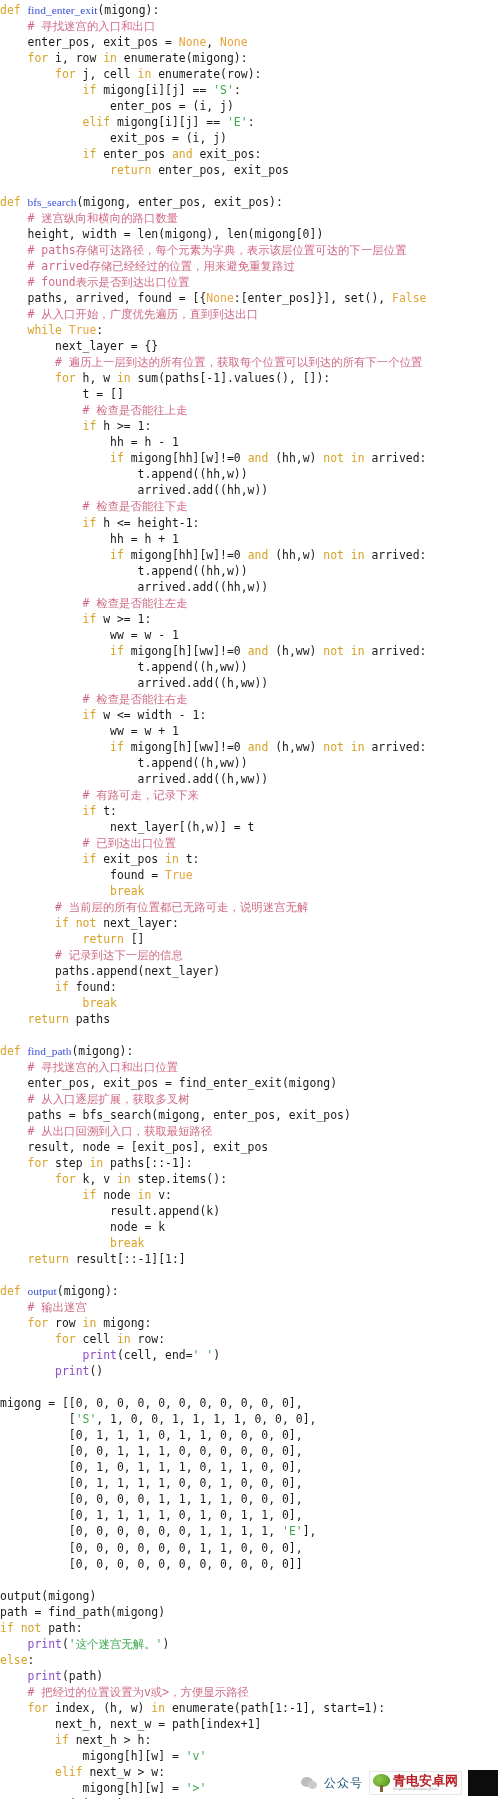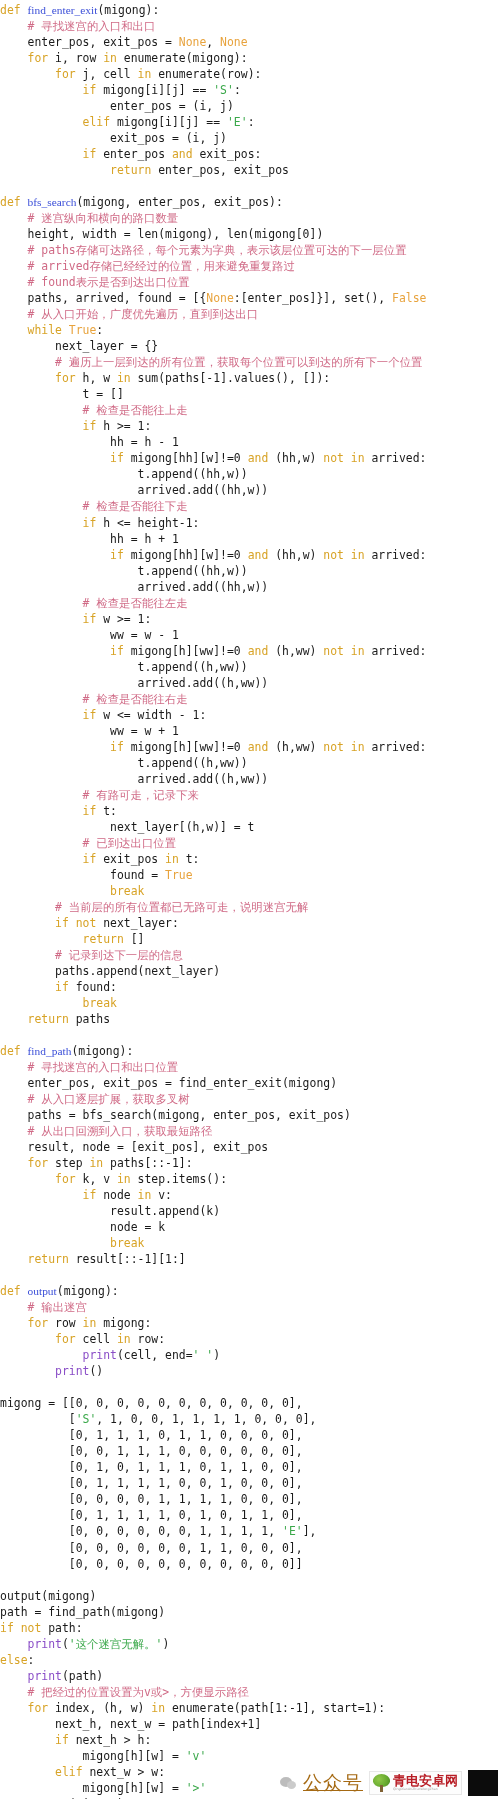--- a/index.html
+++ b/index.html
@@ -51,25 +51,24 @@
     display: inline-block;
   }
   #wm-wechat-icon .b1, #wm-wechat-icon .b2 {
     position: absolute;
     background: #b9b9b9;
     border-radius: 50%;
   }
   #wm-wechat-icon .b1 { width: 12px; height: 10px; left: 0; top: 1px; }
   #wm-wechat-icon .b2 { width: 9px; height: 8px; left: 7px; top: 5px; background: #c9c9c9; }
   #wm-text {
-    color: #a16207;
+    color: #0c4a6e;
     font-family: "DejaVu Sans", "Liberation Sans", sans-serif;
-    font-size: 19px;
+    font-size: 12px;
     letter-spacing: 1px;
-    text-decoration: underline;
   }
   #wm-logo {
     display: flex;
     align-items: center;
     background: #fdfdfd;
     border: 1px solid #e6e6e6;
     padding: 1px 3px 1px 2px;
     height: 24px;
   }
   #wm-tree {

